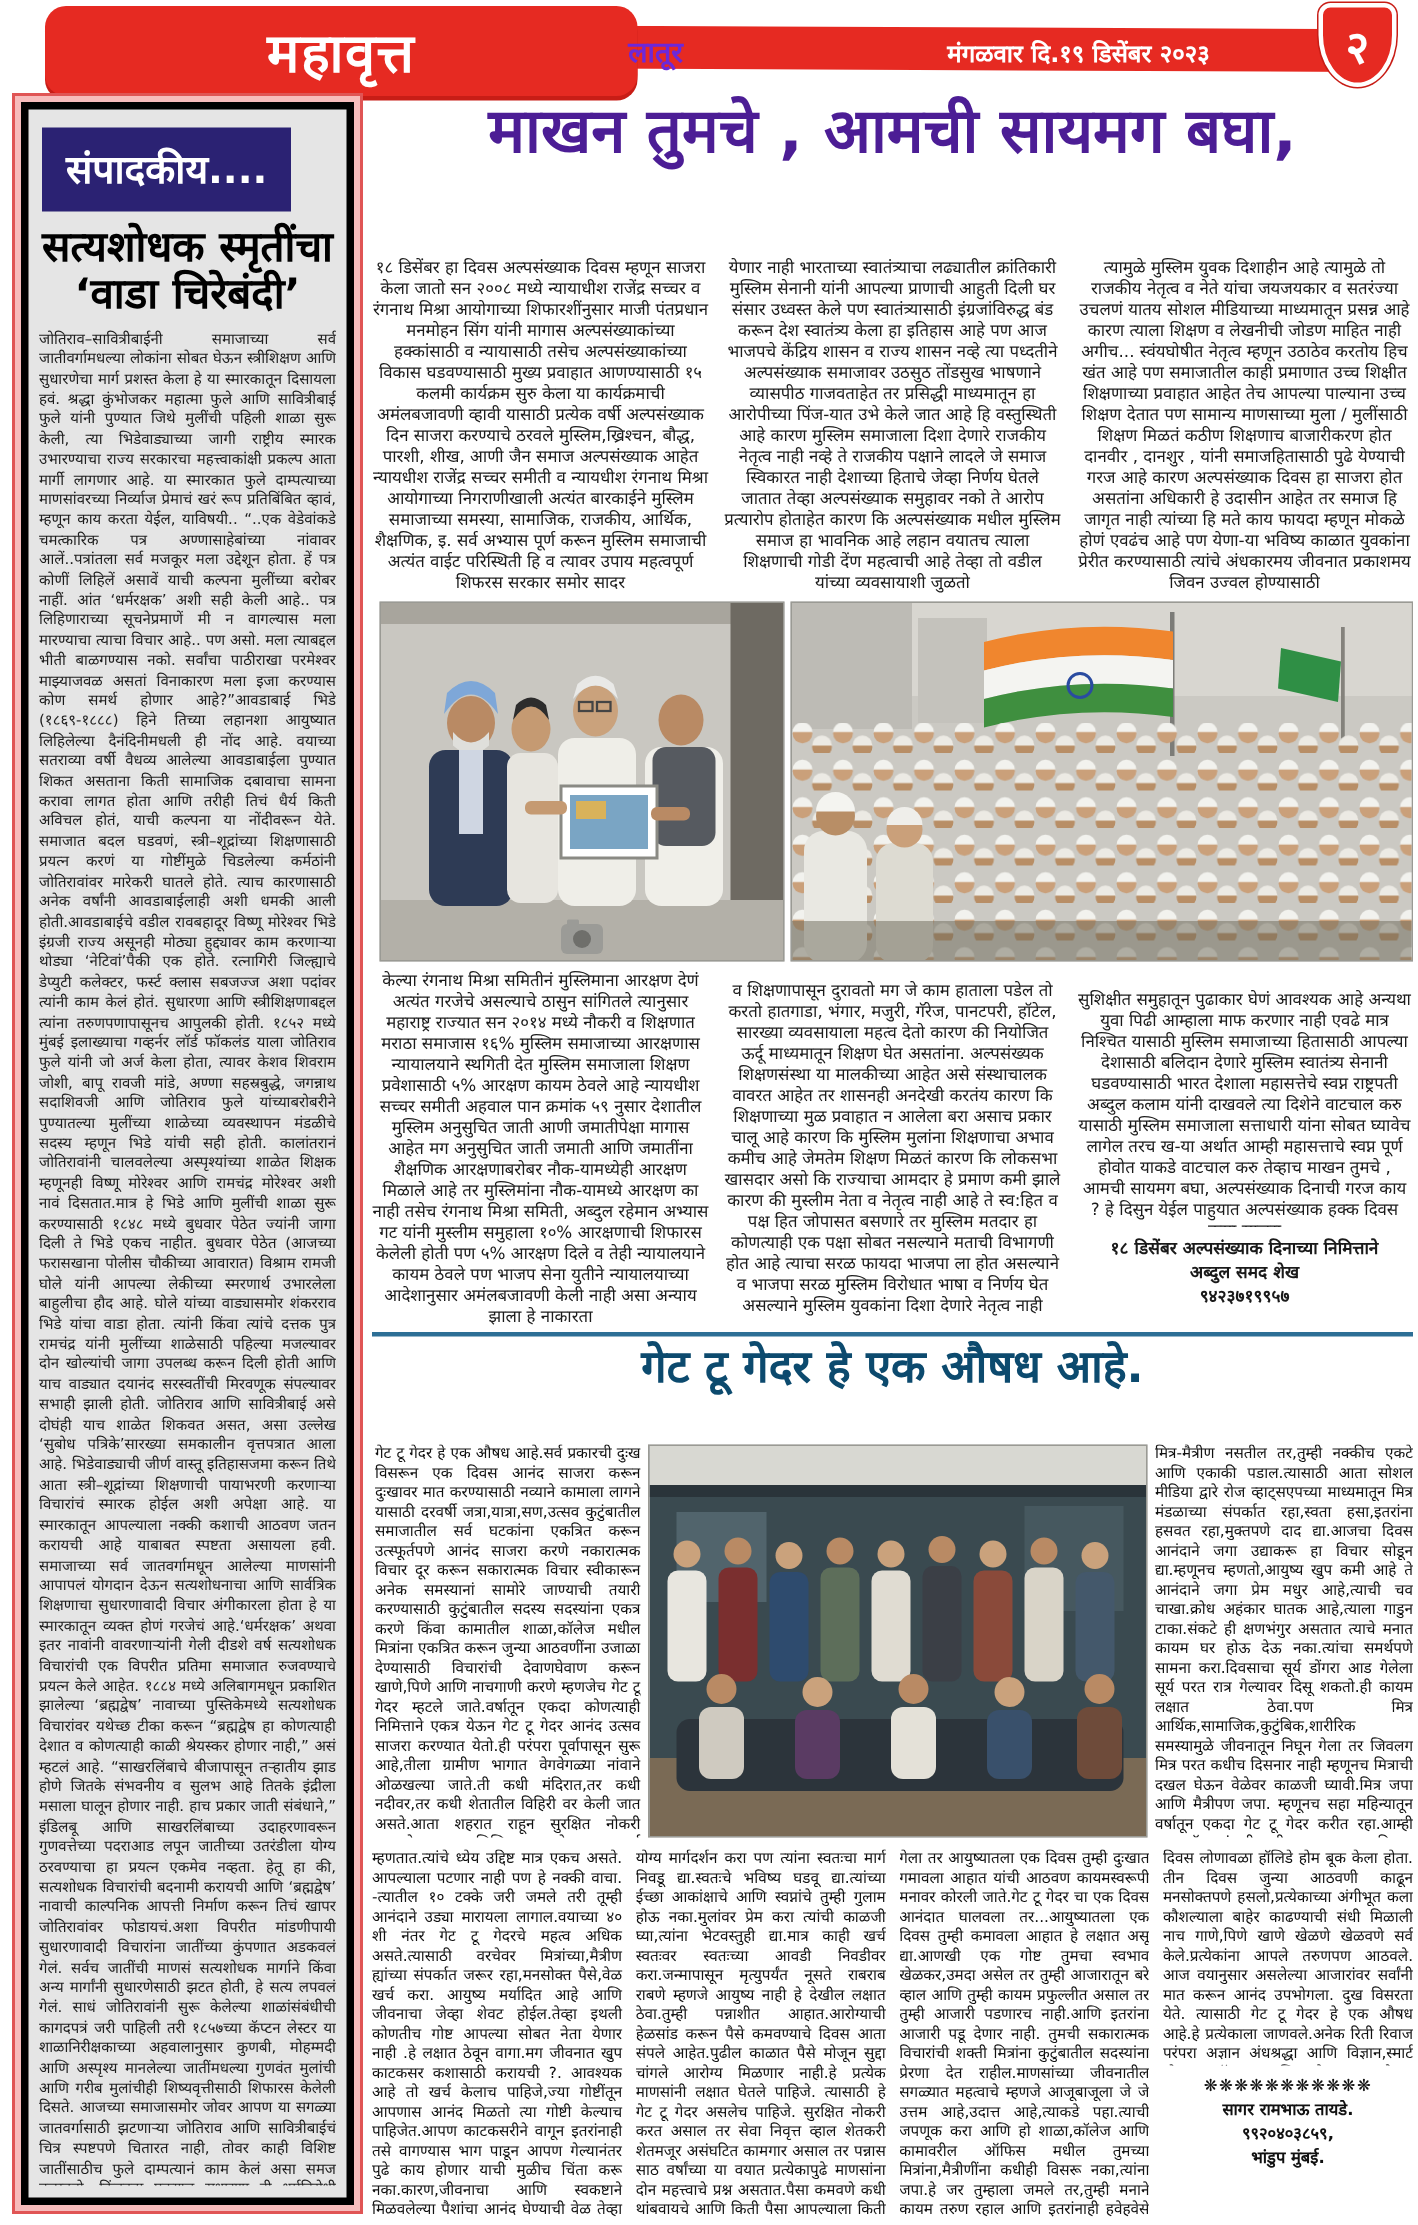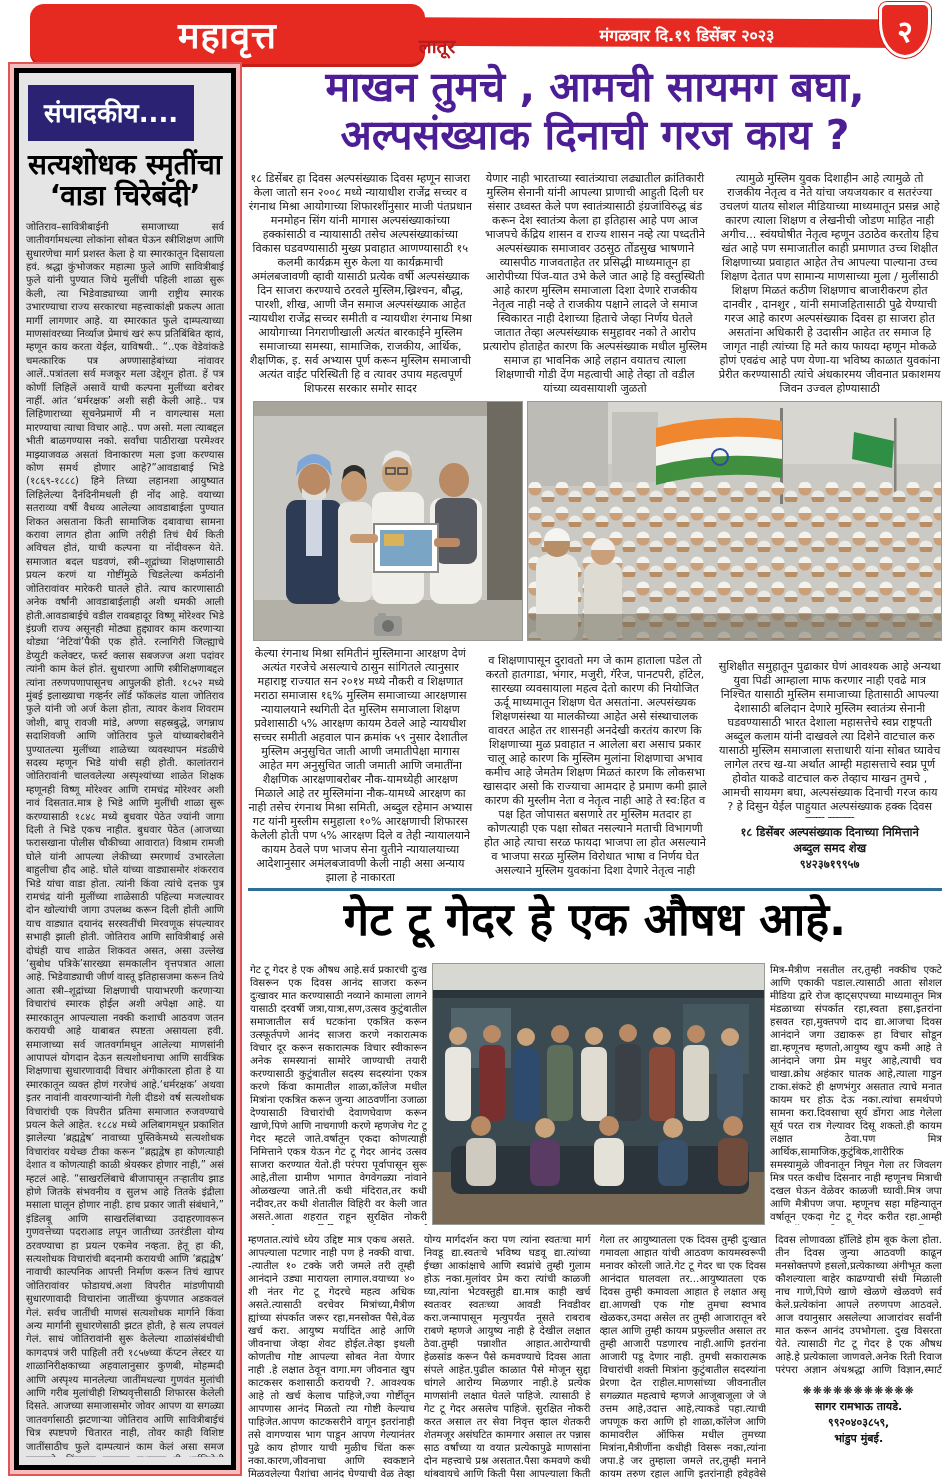--- a/index.html
+++ b/index.html
@@ -8,22 +8,22 @@
   .page { position:relative; width:945px; height:1483px; background:#fff; overflow:hidden; }
 
   
   .mast-ribbon { position:absolute; left:355px; top:17px; width:565px; height:31px;
     background:#e62a22; clip-path:polygon(0 22%, 2% 0, 100% 8%, 98% 100%, 1% 92%); }
   .mast-logo { position:absolute; left:30px; top:4px; width:395px; height:60px;
     background:#e62a22; border-radius:14px; display:flex; align-items:center; justify-content:center;
     color:#fff; font-size:36px; font-weight:bold; letter-spacing:1px;
     box-shadow:0 3px 0 #c81d16; }
   .mast-city { position:absolute; left:392px; top:21px; width:90px; text-align:center;
-    color:#b91c1c; font-weight:bold; font-size:19px;margin-top:12px; }
-  .mast-date { position:absolute; left:552px; top:24px; width:270px; text-align:center;
+    color:#6d28d9; font-weight:bold; font-size:19px; }
+  .mast-date { position:absolute; left:584px; top:24px; width:270px; text-align:center;
     color:#fff; font-weight:bold; font-size:16px; }
   .mast-badge { position:absolute; left:879px; top:2px; width:52px; height:56px;
     background:#e62a22; border:3px solid #fff; box-shadow:0 0 0 1px #c81d16;
     border-radius:8px 8px 50% 50% / 8px 8px 62% 62%;
     display:flex; align-items:center; justify-content:center; color:#fff; font-size:30px; font-weight:bold; }
 
   
   .editorial { position:absolute; left:8px; top:62px; width:234px; height:1414px;
     background:#e05555; padding:2px; }
   .editorial-mid { background:#f7bcbc; padding:4px; height:100%; }
@@ -46,21 +46,21 @@
 
   .photo { position:absolute; border:1px solid #9a9a94; overflow:hidden; background:#ccc; }
   .photo1 { left:253px; top:401px; width:270px; height:240px; }
   .photo2 { left:527px; top:401px; width:415px; height:240px; }
   .photo svg { display:block; }
 
   .divider { position:absolute; left:248px; top:888px; width:694px; height:3px; background:#2d6f96; }
 
   
   .headline2 { position:absolute; left:248px; top:895px; width:694px; text-align:center;
-    font-weight:bold; font-size:45px; line-height:1.1; color:#000000; }
+    font-weight:bold; font-size:30px; line-height:1.1; color:#0c4a6e; }
   .a2-left  { position:absolute; left:250px; top:963px; width:177px; height:262px;
     font-size:10.2px; line-height:13px; text-align:justify; overflow:hidden; }
   .photo3 { left:432px; top:963px; width:333px; height:262px; }
   .a2-right { position:absolute; left:770px; top:963px; width:172px; height:262px;
     font-size:10.2px; line-height:13px; text-align:justify; overflow:hidden; }
   .a2-row-bot { position:absolute; left:248px; top:1233px; width:694px; height:246px; display:flex; gap:9px; }
   .a2-col { flex:1; font-size:10.2px; line-height:13px; text-align:justify; overflow:hidden; }
   .a2-col4-text { display:block; max-height:144px; overflow:hidden; }
   .signature { margin-top:6px; text-align:center; font-size:11px; line-height:16px; font-weight:bold; }
   .signature .stars { letter-spacing:1px; font-weight:normal; }
@@ -88,21 +88,20 @@
           <div>सत्यशोधक स्मृतींचा</div>
           <div>‘वाडा चिरेबंदी’</div>
         </div>
         <div class="edit-body">जोतिराव–सावित्रीबाईनी समाजाच्या सर्व जातीवर्गामधल्या लोकांना सोबत घेऊन स्त्रीशिक्षण आणि सुधारणेचा मार्ग प्रशस्त केला हे या स्मारकातून दिसायला हवं. श्रद्धा कुंभोजकर महात्मा फुले आणि सावित्रीबाई फुले यांनी पुण्यात जिथे मुलींची पहिली शाळा सुरू केली, त्या भिडेवाड्याच्या जागी राष्ट्रीय स्मारक उभारण्याचा राज्य सरकारचा महत्त्वाकांक्षी प्रकल्प आता मार्गी लागणार आहे. या स्मारकात फुले दाम्पत्याच्या माणसांवरच्या निर्व्याज प्रेमाचं खरं रूप प्रतिबिंबित व्हावं, म्हणून काय करता येईल, याविषयी.. “..एक वेडेवांकडे चमत्कारिक पत्र अण्णासाहेबांच्या नांवावर आलें..पत्रांतला सर्व मजकूर मला उद्देशून होता. हें पत्र कोणीं लिहिलें असावें याची कल्पना मुलींच्या बरोबर नाहीं. आंत ‘धर्मरक्षक’ अशी सही केली आहे.. पत्र लिहिणाराच्या सूचनेप्रमाणें मी न वागल्यास मला मारण्याचा त्याचा विचार आहे.. पण असो. मला त्याबद्दल भीती बाळगण्यास नको. सर्वांचा पाठीराखा परमेश्वर माझ्याजवळ असतां विनाकारण मला इजा करण्यास कोण समर्थ होणार आहे?”आवडाबाई भिडे (१८६९-१८८८) हिने तिच्या लहानशा आयुष्यात लिहिलेल्या दैनंदिनीमधली ही नोंद आहे. वयाच्या सतराव्या वर्षी वैधव्य आलेल्या आवडाबाईला पुण्यात शिकत असताना किती सामाजिक दबावाचा सामना करावा लागत होता आणि तरीही तिचं धैर्य किती अविचल होतं, याची कल्पना या नोंदीवरून येते. समाजात बदल घडवणं, स्त्री–शूद्रांच्या शिक्षणासाठी प्रयत्न करणं या गोष्टींमुळे चिडलेल्या कर्मठांनी जोतिरावांवर मारेकरी घातले होते. त्याच कारणासाठी अनेक वर्षांनी आवडाबाईलाही अशी धमकी आली होती.आवडाबाईचे वडील रावबहादूर विष्णू मोरेश्वर भिडे इंग्रजी राज्य असूनही मोठ्या हुद्द्यावर काम करणाऱ्या थोड्या ‘नेटिवां’पैकी एक होते. रत्नागिरी जिल्ह्याचे डेप्युटी कलेक्टर, फर्स्ट क्लास सबजज्ज अशा पदांवर त्यांनी काम केलं होतं. सुधारणा आणि स्त्रीशिक्षणाबद्दल त्यांना तरुणपणापासूनच आपुलकी होती. १८५२ मध्ये मुंबई इलाख्याचा गव्हर्नर लॉर्ड फॉकलंड याला जोतिराव फुले यांनी जो अर्ज केला होता, त्यावर केशव शिवराम जोशी, बापू रावजी मांडे, अण्णा सहस्रबुद्धे, जगन्नाथ सदाशिवजी आणि जोतिराव फुले यांच्याबरोबरीने पुण्यातल्या मुलींच्या शाळेच्या व्यवस्थापन मंडळीचे सदस्य म्हणून भिडे यांची सही होती. कालांतरानं जोतिरावांनी चालवलेल्या अस्पृश्यांच्या शाळेत शिक्षक म्हणूनही विष्णू मोरेश्वर आणि रामचंद्र मोरेश्वर अशी नावं दिसतात.मात्र हे भिडे आणि मुलींची शाळा सुरू करण्यासाठी १८४८ मध्ये बुधवार पेठेत ज्यांनी जागा दिली ते भिडे एकच नाहीत. बुधवार पेठेत (आजच्या फरासखाना पोलीस चौकीच्या आवारात) विश्राम रामजी घोले यांनी आपल्या लेकीच्या स्मरणार्थ उभारलेला बाहुलीचा हौद आहे. घोले यांच्या वाड्यासमोर शंकरराव भिडे यांचा वाडा होता. त्यांनी किंवा त्यांचे दत्तक पुत्र रामचंद्र यांनी मुलींच्या शाळेसाठी पहिल्या मजल्यावर दोन खोल्यांची जागा उपलब्ध करून दिली होती आणि याच वाड्यात दयानंद सरस्वतींची मिरवणूक संपल्यावर सभाही झाली होती. जोतिराव आणि सावित्रीबाई असे दोघंही याच शाळेत शिकवत असत, असा उल्लेख ‘सुबोध पत्रिके’सारख्या समकालीन वृत्तपत्रात आला आहे. भिडेवाड्याची जीर्ण वास्तू इतिहासजमा करून तिथे आता स्त्री–शूद्रांच्या शिक्षणाची पायाभरणी करणाऱ्या विचारांचं स्मारक होईल अशी अपेक्षा आहे. या स्मारकातून आपल्याला नक्की कशाची आठवण जतन करायची आहे याबाबत स्पष्टता असायला हवी. समाजाच्या सर्व जातवर्गामधून आलेल्या माणसांनी आपापलं योगदान देऊन सत्यशोधनाचा आणि सार्वत्रिक शिक्षणाचा सुधारणावादी विचार अंगीकारला होता हे या स्मारकातून व्यक्त होणं गरजेचं आहे.‘धर्मरक्षक’ अथवा इतर नावांनी वावरणाऱ्यांनी गेली दीडशे वर्ष सत्यशोधक विचारांची एक विपरीत प्रतिमा समाजात रुजवण्याचे प्रयत्न केले आहेत. १८८४ मध्ये अलिबागमधून प्रकाशित झालेल्या ‘ब्रह्मद्वेष’ नावाच्या पुस्तिकेमध्ये सत्यशोधक विचारांवर यथेच्छ टीका करून “ब्रह्मद्वेष हा कोणत्याही देशात व कोणत्याही काळी श्रेयस्कर होणार नाही,” असं म्हटलं आहे. “साखरलिंबाचे बीजापासून तऱ्हातीय झाड होणे जितके संभवनीय व सुलभ आहे तितके इंद्रीला मसाला घालून होणार नाही. हाच प्रकार जाती संबंधाने,” इंडिलबू आणि साखरलिंबाच्या उदाहरणावरून गुणवत्तेच्या पदराआड लपून जातीच्या उतरंडीला योग्य ठरवण्याचा हा प्रयत्न एकमेव नव्हता. हेतू हा की, सत्यशोधक विचारांची बदनामी करायची आणि ‘ब्रह्मद्वेष’ नावाची काल्पनिक आपत्ती निर्माण करून तिचं खापर जोतिरावांवर फोडायचं.अशा विपरीत मांडणीपायी सुधारणावादी विचारांना जातींच्या कुंपणात अडकवलं गेलं. सर्वच जातींची माणसं सत्यशोधक मार्गाने किंवा अन्य मार्गांनी सुधारणेसाठी झटत होती, हे सत्य लपवलं गेलं. साधं जोतिरावांनी सुरू केलेल्या शाळांसंबंधीची कागदपत्रं जरी पाहिली तरी १८५७च्या कॅप्टन लेस्टर या शाळानिरीक्षकाच्या अहवालानुसार कुणबी, मोहम्मदी आणि अस्पृश्य मानलेल्या जातींमधल्या गुणवंत मुलांची आणि गरीब मुलांचीही शिष्यवृत्तीसाठी शिफारस केलेली दिसते. आजच्या समाजासमोर जोवर आपण या सगळ्या जातवर्गासाठी झटणाऱ्या जोतिराव आणि सावित्रीबाईचं चित्र स्पष्टपणे चितारत नाही, तोवर काही विशिष्ट जातींसाठीच फुले दाम्पत्यानं काम केलं असा समज बळावतो. किंबहुना एकूणच सुधारणा ही धर्मविरोधी आणि पारंपरिक व्यवस्थेत उच्च मानलेल्या जातींच्या द्वेषावर उभारलेली होती असा गैरसमज जोपासला गेला. त्यामुळेच आवडाबाईचं शिक्षण धर्माविरुद्ध आहे असं ‘धर्मरक्षक’ मानत होता.प्रत्यक्षात फुले दाम्पत्य, सत्यशोधक समाज आणि एकूणच समाजाच्या सुधारणेसाठी काम करणाऱ्या माणसांनी इथल्या सगळ्या उच्चजातवर्गीयांशी उभा दावा मुळीच मांडला नव्हता. छत्रपती शिवाजी महाराजांच्या लोककल्याणकारी राज्याकडे लक्ष वेधणारे, अस्पृश्य मानलेल्या जातीतल्या विद्यार्थ्यांना आणि शिक्षकांनाही आपल्या शाळेत घेणारे, ब्राह्मण विधवांच्या बाळांसाठी बालहत्या प्रतिबंधक गृह काढणारे जोतिराव आणि सावित्रीबाई फुले हे द्वेषाचं नाही, तर प्रेमाचं मूर्त रूप म्हणावं लागेल. भिडेवाड्यात होणाऱ्या स्मारकाच्या निमित्तानं त्यांची सर्वसमावेशक प्रतिमा आजच्या समाजासमोर ठेवून त्या काळाचा एक प्रातिनिधिक तुकडा लोकांपुढं मांडणं आवश्यक वाटतं.यासाठी महात्मा फुले समग्र वाङ्मयात महाराष्ट्र शासनानं प्रकाशित केलेल्या शाळांसंबंधीच्या कागदपत्रांचा उत्तम उपयोग करून घेता येईल. या शाळांच्या देणगीदारांची नावं, त्यातील विद्यार्थी शिकत असलेल्या अभ्यासक्रमातली पुस्तकं, दर वर्गाच्या शिक्षकांची नावं, शिष्यवृत्तीसाठी शिफारस केलेली नावं अशा सर्व गोष्टींची माहिती या स्मारकात इंग्रजी आणि मराठीत दृश्य स्वरूपात असायला हवी. त्या काळातल्या समाजापुढच्या अज्ञान आणि विषमतेसारख्या समस्यांचं ठोकळेबाजपणे नव्हे तर सहृदयपणे केलेलं चित्रण असावं, यासाठी आवडाबाई भिडे, काशीबाई घोले अशा मुलींच्या गोष्टी दाखवता येतील. मुक्ता साळवेंच्या निबंधातले उतारे तिथे देता येतील. आचार्य अत्रेंनी महात्मा फुलेंवर काढलेल्या नितांतसुंदर चित्रपटातले तुकडे विविध दालनांत दिसायला हवेत. फुले दाम्पत्यानं उच्चजातीय स्त्रियांसाठी सुरू केलेलं बालहत्याप्रतिबंधक गृह, मध्यमजातींतील लोकांना शेती आणि व्यावहारिक बाबतीत दिलेला सल्ला, शूद्र आणि अस्पृश्य मानलेल्या माणसांना त्यांचे हक्क मिळावेत म्हणून त्यांनी घेतलेले कष्ट दिसायला हवेत.</div>
       </div>
     </div>
   </div>
 
   <div class="headline1">
     <div>माखन तुमचे , आमची सायमग बघा,</div>
-    <div>अल्पसंख्याक दिनाची गरज काय ?</div>
   </div>
 
   <div class="a1-row-top">
     <div class="a1-col">१८ डिसेंबर हा दिवस अल्पसंख्याक दिवस म्हणून साजरा केला जातो सन २००८ मध्ये  न्यायाधीश राजेंद्र सच्चर व रंगनाथ मिश्रा आयोगाच्या शिफारशींनुसार माजी पंतप्रधान मनमोहन सिंग यांनी मागास अल्पसंख्याकांच्या हक्कांसाठी व न्यायासाठी तसेच अल्पसंख्याकांच्या विकास घडवण्यासाठी मुख्य प्रवाहात आणण्यासाठी १५ कलमी कार्यक्रम सुरु केला  या कार्यक्रमाची अमंलबजावणी व्हावी यासाठी प्रत्येक वर्षी अल्पसंख्याक दिन साजरा करण्याचे ठरवले  मुस्लिम,ख्रिश्चन, बौद्ध, पारशी, शीख, आणी जैन समाज अल्पसंख्याक आहेत  न्यायधीश राजेंद्र सच्चर समीती व न्यायधीश रंगनाथ मिश्रा आयोगाच्या निगराणीखाली अत्यंत बारकाईने मुस्लिम समाजाच्या समस्या, सामाजिक, राजकीय, आर्थिक, शैक्षणिक, इ. सर्व अभ्यास पूर्ण करून मुस्लिम समाजाची अत्यंत वाईट परिस्थिती हि व त्यावर उपाय महत्वपूर्ण शिफरस सरकार समोर सादर</div>
     <div class="a1-col">येणार नाही  भारताच्या स्वातंत्र्याचा लढ्यातील क्रांतिकारी मुस्लिम सेनानी यांनी आपल्या प्राणाची आहुती दिली घर संसार उध्वस्त केले पण स्वातंत्र्यासाठी इंग्रजांविरुद्ध बंड करून देश स्वातंत्र्य केला हा इतिहास आहे  पण आज भाजपचे केंद्रिय शासन व राज्य शासन नव्हे त्या पध्दतीने अल्पसंख्याक समाजावर उठसुठ तोंडसुख भाषणाने व्यासपीठ गाजवताहेत तर प्रसिद्धी माध्यमातून हा आरोपीच्या पिंज-यात उभे केले जात आहे हि वस्तुस्थिती आहे कारण मुस्लिम समाजाला दिशा देणारे राजकीय नेतृत्व नाही नव्हे ते राजकीय पक्षाने लादले जे समाज स्विकारत नाही  देशाच्या हिताचे जेव्हा निर्णय घेतले जातात तेव्हा अल्पसंख्याक समुहावर नको ते आरोप प्रत्यारोप होताहेत कारण कि अल्पसंख्याक मधील मुस्लिम समाज हा भावनिक आहे  लहान वयातच त्याला शिक्षणाची गोडी देंण महत्वाची आहे तेव्हा तो वडील यांच्या व्यवसायाशी जुळतो</div>
     <div class="a1-col">त्यामुळे मुस्लिम युवक दिशाहीन आहे  त्यामुळे तो राजकीय नेतृत्व व नेते यांचा जयजयकार व सतरंज्या उचलणं यातय सोशल मीडियाच्या माध्यमातून प्रसन्न आहे  कारण त्याला शिक्षण व लेखनीची जोडण माहित नाही  अगीच... स्वंयघोषीत नेतृत्व म्हणून उठाठेव करतोय हिच खंत आहे पण समाजातील काही प्रमाणात उच्च शिक्षीत शिक्षणाच्या प्रवाहात आहेत तेच आपल्या पाल्याना उच्च शिक्षण देतात पण सामान्य माणसाच्या मुला / मुलींसाठी शिक्षण मिळतं कठीण  शिक्षणाच बाजारीकरण होत दानवीर , दानशुर , यांनी समाजहितासाठी पुढे येण्याची गरज आहे  कारण अल्पसंख्याक दिवस हा साजरा होत असतांना अधिकारी हे उदासीन आहेत तर समाज हि जागृत नाही  त्यांच्या हि मते काय फायदा म्हणून मोकळे होणं एवढंच आहे  पण येणा-या भविष्य काळात युवकांना प्रेरीत करण्यासाठी त्यांचे अंधकारमय जीवनात प्रकाशमय जिवन उज्वल होण्यासाठी</div>
   </div>
 
   <div class="photo photo1">
     <svg width="270" height="240" viewBox="0 0 270 240">

